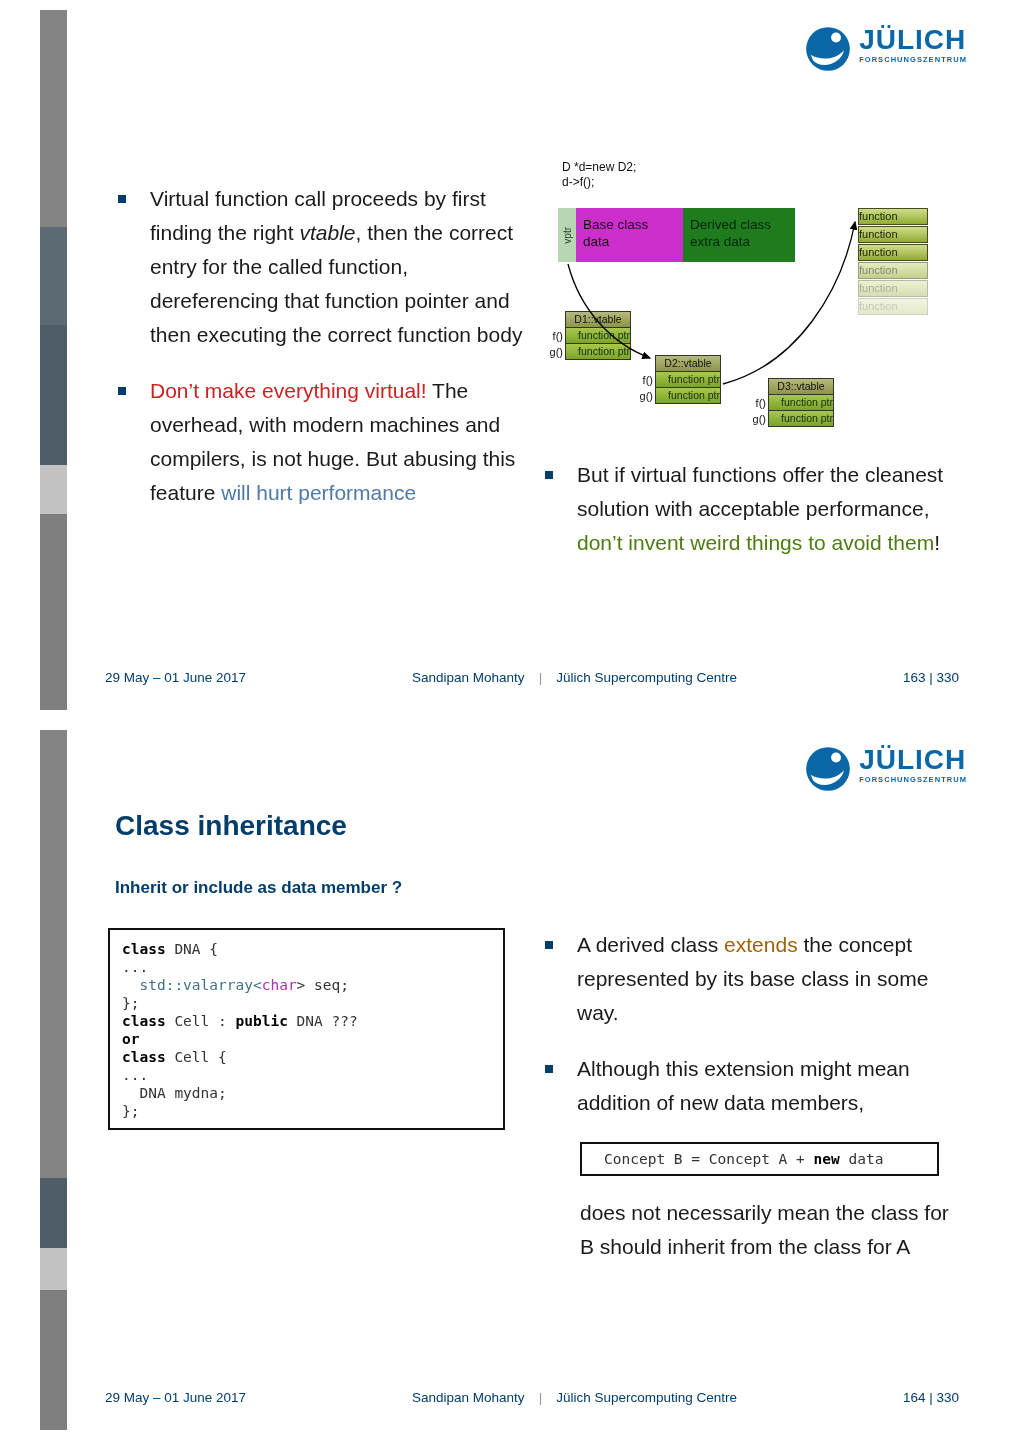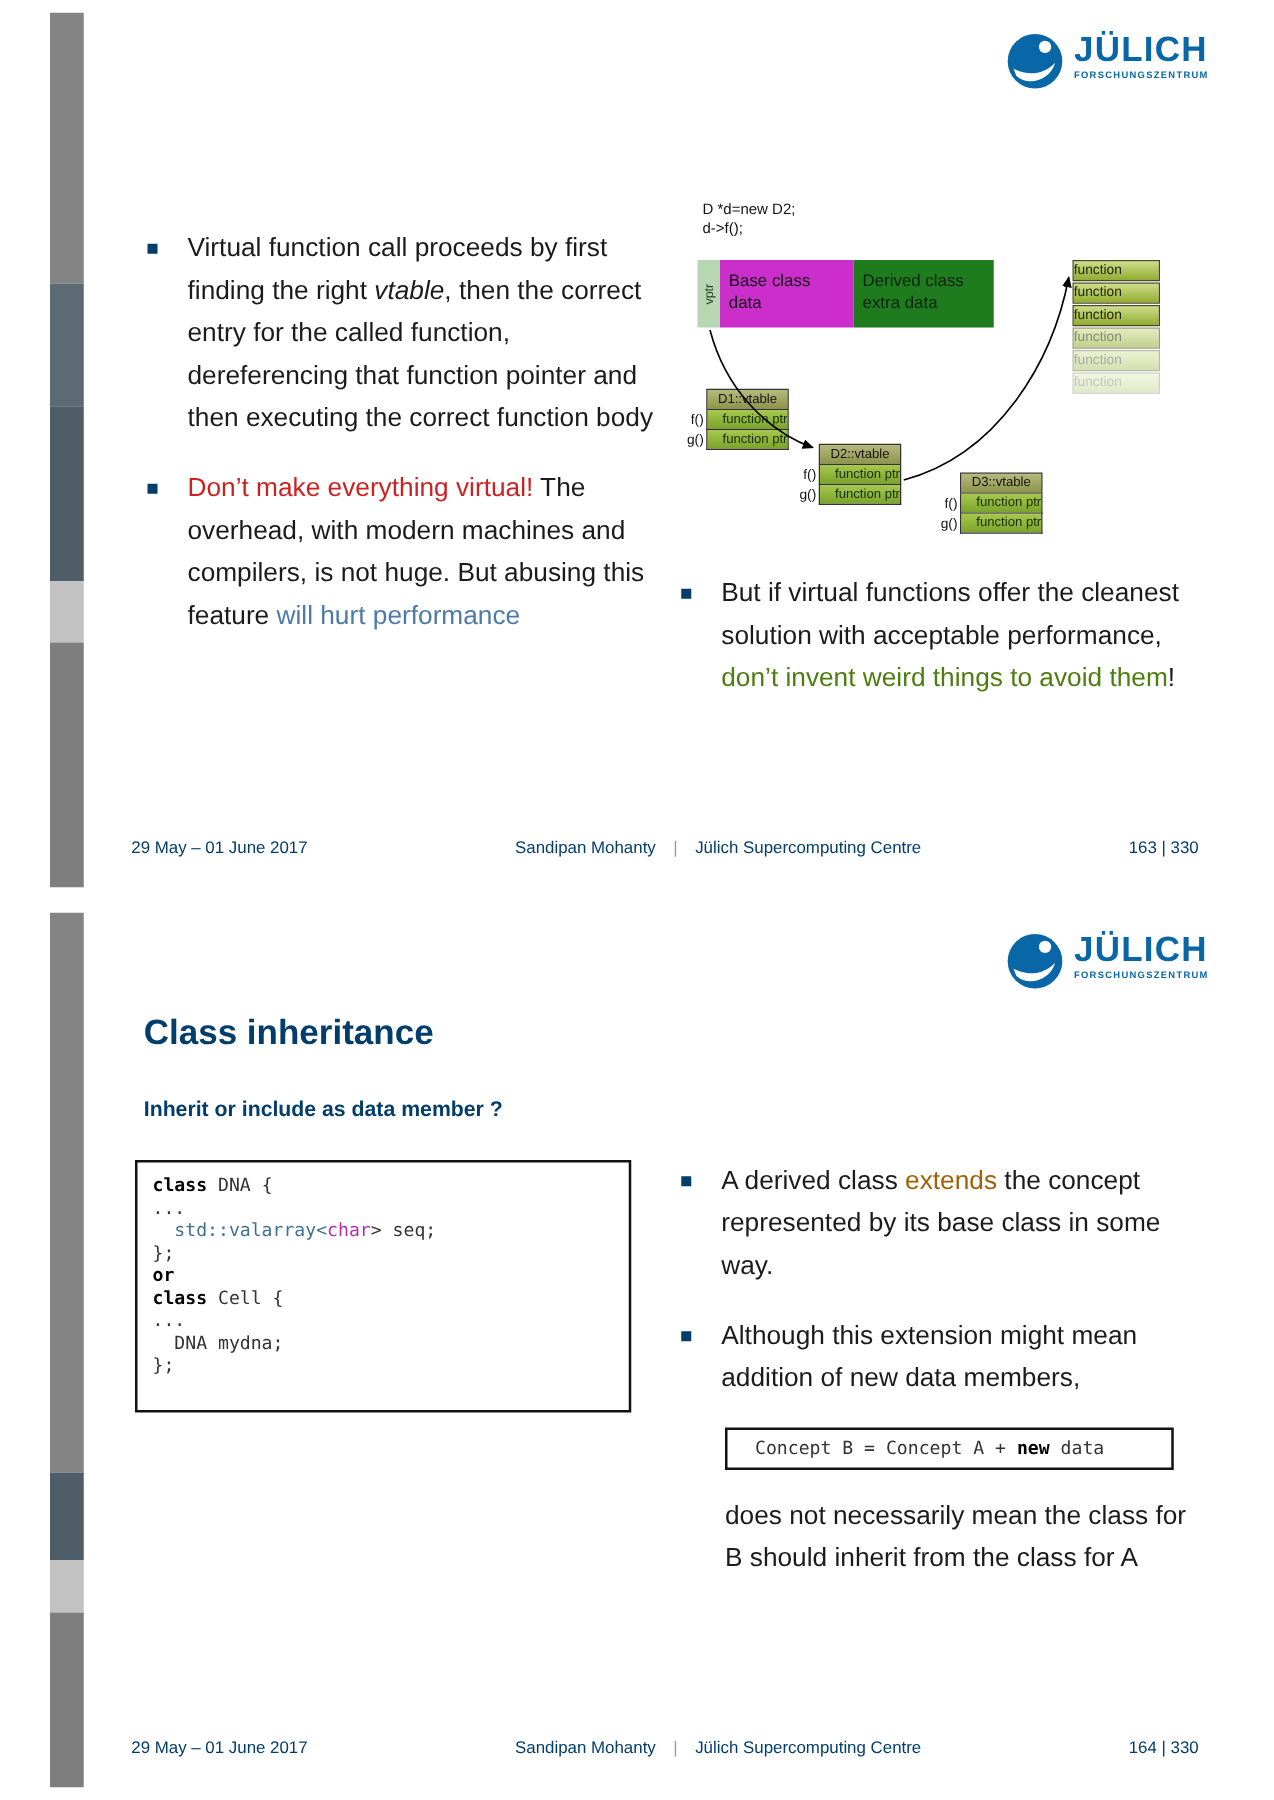--- a/index.html
+++ b/index.html
@@ -217,20 +217,21 @@
   </div>
 
   <div class="slide-title">Class inheritance</div>
   <div class="slide-subtitle">Inherit or include as data member ?</div>
 
   <div class="codeblock">
     <div class="cl"><span class="kw">class</span><span> DNA {</span></div>
     <div class="cl">...</div>
     <div class="cl"><span class="tp">  std::valarray&lt;</span><span class="ch">char</span><span>&gt; seq;</span></div>
     <div class="cl">};</div>
+    <div class="cl"><span class="kw">class</span><span> Cell : </span><span class="kw">public</span><span> DNA ???</span></div>
     <div class="cl kw">or</div>
     <div class="cl"><span class="kw">class</span><span> Cell {</span></div>
     <div class="cl">...</div>
     <div class="cl">  DNA mydna;</div>
     <div class="cl">};</div>
   </div>
 
   <div class="s2-right">
     <div class="bullet">
       <span class="marker"></span>

